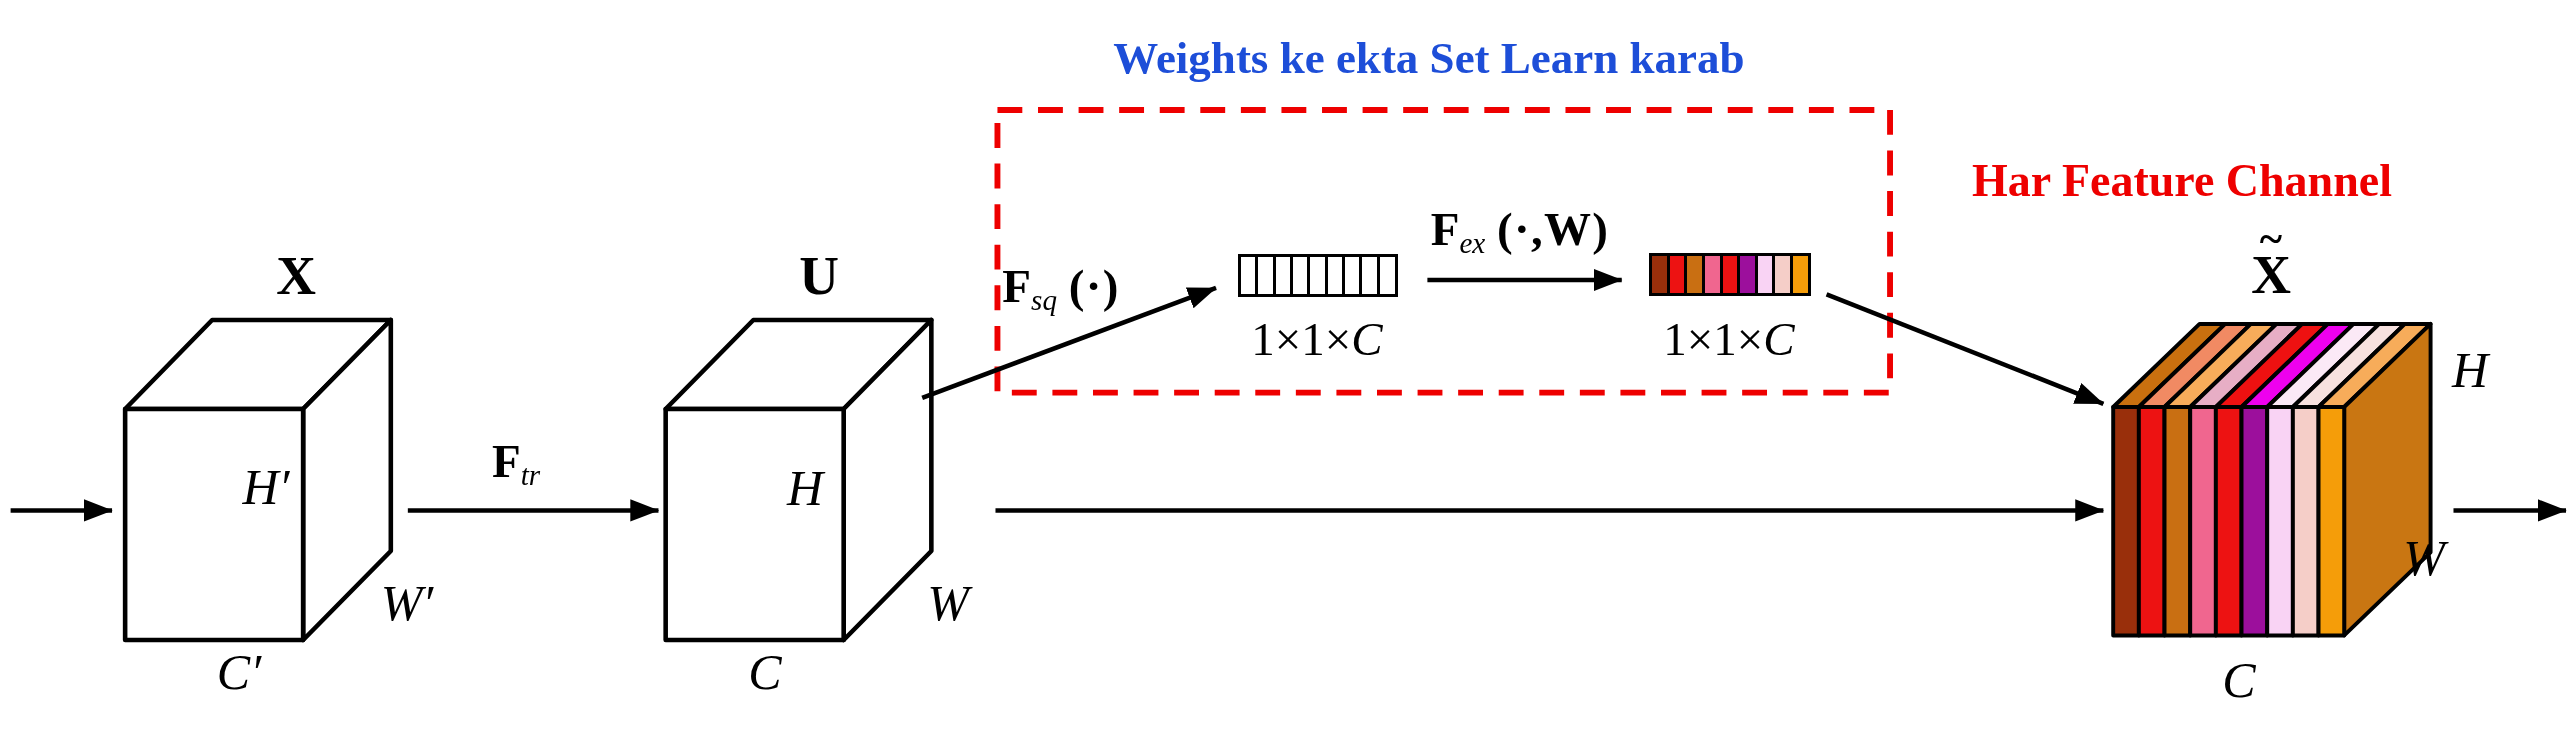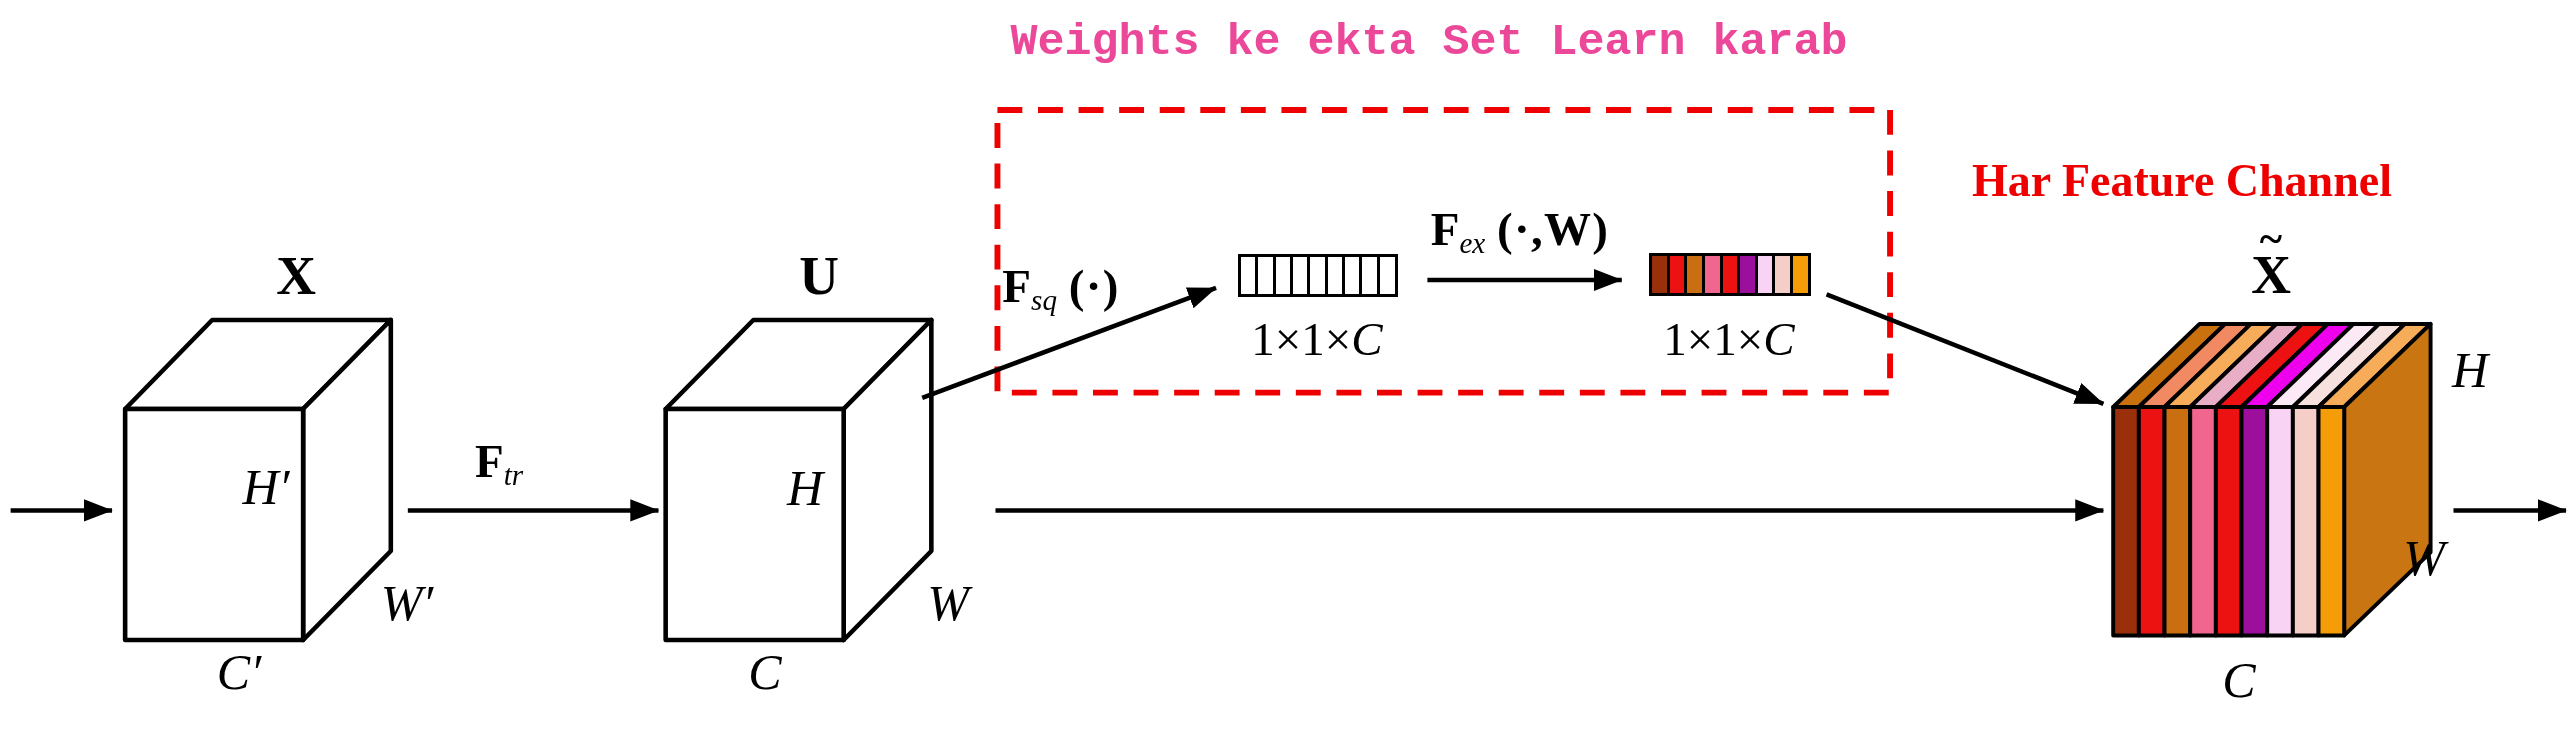--- a/index.html
+++ b/index.html
@@ -105,30 +105,30 @@
       <div class="cell" style="background: rgb(249, 211, 244);"></div>
       <div class="cell" style="background: rgb(245, 206, 200);"></div>
       <div class="cell" style="background: rgb(245, 157, 9);"></div>
     </div>
 
   <div class="lbl tname" style="left:296px;top:275px;">X</div>
   <div class="lbl dim" style="left:266px;top:487px;">H′</div>
   <div class="lbl dim" style="left:407px;top:603px;">W′</div>
   <div class="lbl dim" style="left:239px;top:672px;">C′</div>
 
-  <div class="lbl op" style="left:499px;top:461px;">
+  <div class="lbl op" style="left:516px;top:461px;">
     <span>F</span><sub>tr</sub><span class="args"></span>
   </div>
 
   <div class="lbl tname" style="left:819px;top:275px;">U</div>
   <div class="lbl dim" style="left:805px;top:488px;">H</div>
   <div class="lbl dim" style="left:948px;top:603px;">W</div>
   <div class="lbl dim" style="left:765px;top:672px;">C</div>
 
-  <div class="lbl red-ink box-title" style="left: 1429px; top: 42px; color: #ec4899; font-family: Liberation Mono, monospace;">Weights ke ekta Set Learn karab</div>
+  <div class="lbl red-ink box-title" style="left: 1429px; top: 58px; color: #1d4ed8;">Weights ke ekta Set Learn karab</div>
 
   <div class="lbl op" style="left:1061px;top:286px;">
     <span>F</span><sub>sq</sub>&nbsp;<span class="args">(·)</span>
   </div>
 
   <div class="lbl dimlabel" style="left:1317px;top:339px;">
     <span>1×1×</span><span class="chan">C</span>
   </div>
 
   <div class="lbl op" style="left:1520px;top:229px;">

